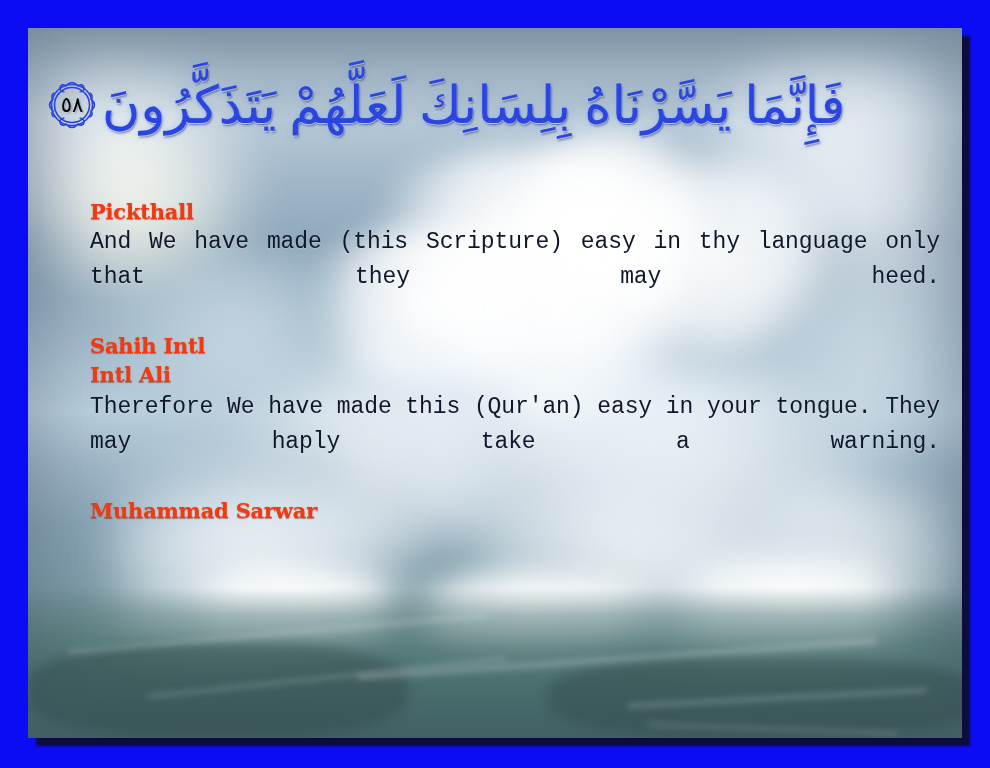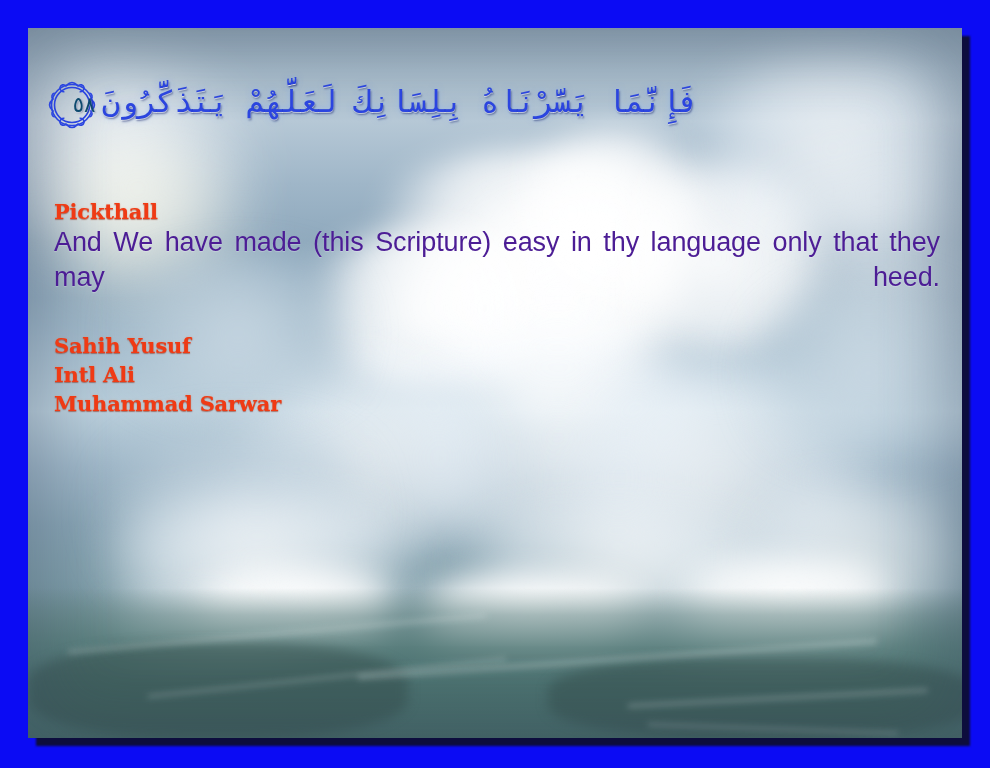--- a/index.html
+++ b/index.html
@@ -133,22 +133,22 @@
     top: 34px;
     height: 86px;
     display: flex;
     align-items: center;
     justify-content: flex-end;
     direction: rtl;
     padding: 0 14px 0 10px;
     box-sizing: border-box;
   }
   #ayah-text {
-    font-family: Liberation Mono, monospace;
-    font-size: 30px;
+    font-family: Liberation Serif, serif;
+    font-size: 52px;
     line-height: 1.25;
     color: #2b45e0;
     white-space: nowrap;
     letter-spacing: 0.5px;
     text-shadow:
       0 1px 0 rgba(255,255,255,0.55),
       1px 2px 2px rgba(10,20,90,0.45),
       0 0 6px rgba(120,170,255,0.5);
     -webkit-text-stroke: 0.2px rgba(20,40,160,0.4);
   }
@@ -156,52 +156,52 @@
     position: relative;
     width: 56px;
     height: 56px;
     flex: 0 0 auto;
     margin-right: 2px;
     margin-left: 6px;
   }
   #ayah-marker svg { display:block; width:56px; height:56px; }
   #ayah-number {
     position: absolute;
-    left: 12px; top: 0;
+    left: 0; top: 0;
     width: 56px; height: 56px;
     display: flex;
     align-items: center;
     justify-content: center;
     font-size: 21px;
-    color: #0c4a6e;
+    color: #000000;
     text-shadow: 0 1px 1px rgba(255,255,255,0.5), 1px 1px 2px rgba(10,20,90,0.4);
   }
 
   
   #translations {
     position: absolute;
     left: 26px;
     right: 22px;
     top: 170px;
   }
-  .trans-block { margin-bottom: 2px; }
+  .trans-block { margin-bottom: 2px; margin-left: 36px; }
   .trans-name {
     font-family: "DejaVu Serif", serif;
     font-weight: bold;
     font-size: 21px;
     line-height: 27px;
     color: #f03a14;
     text-shadow: 0 1px 1px rgba(120,20,0,0.45), 0 0 2px rgba(255,120,60,0.35);
     letter-spacing: -0.2px;
   }
   .trans-text {
-    font-family: Liberation Sans, sans-serif;
-    font-size: 27px;
+    font-family: Liberation Mono, monospace;
+    font-size: 23px;
     line-height: 35px;
-    color: #4c1d95;
+    color: #0f172a;
     text-align: justify;
     text-justify: inter-word;
     letter-spacing: -0.1px;
     text-shadow: 0 1px 1px rgba(255,255,255,0.25);
   }
   .trans-text:after {
     content: "";
     display: inline-block;
     width: 100%;
   }
@@ -287,28 +287,29 @@
       </div>
 
       <div id="translations">
 
         <div class="trans-block">
           <div class="trans-name">Pickthall</div>
           <div class="trans-text">And We have made (this Scripture) easy in thy language only that they may heed.</div>
         </div>
 
         <div class="trans-block">
-          <div class="trans-name">Sahih Yusuf</div>
+          <div class="trans-name">Sahih Intl</div>
         </div>
 
         <div class="trans-block">
           <div class="trans-name">Intl Ali</div>
         </div>
 
         <div class="trans-block">
+          <div class="trans-text">Therefore We have made this (Qur'an) easy in your tongue. They may haply take a warning.</div>
         </div>
 
         <div class="trans-block">
           <div class="trans-name">Muhammad Sarwar</div>
 
         </div>
 
       </div>
     </div>
   </div>

